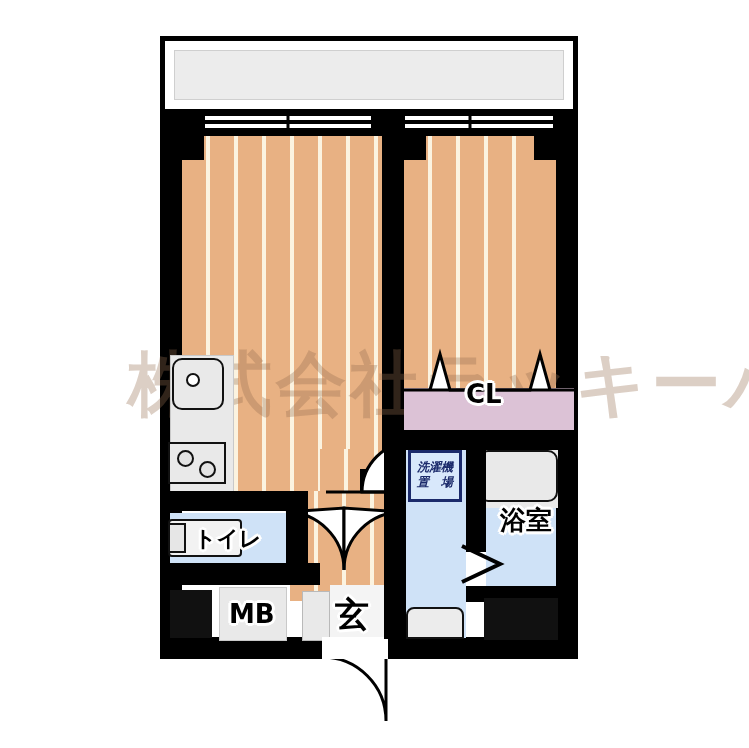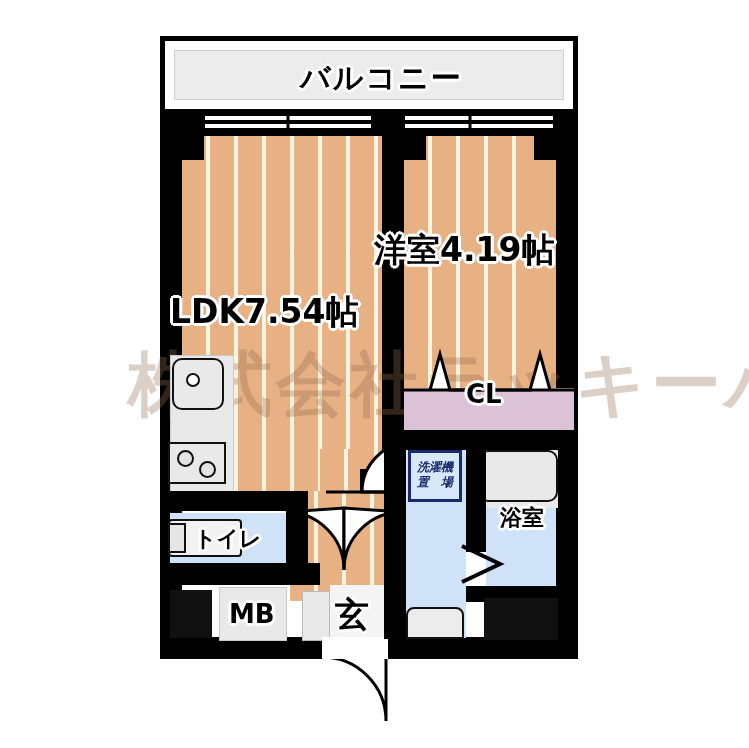--- a/index.html
+++ b/index.html
@@ -27,21 +27,21 @@
   
   .lbl{position:absolute;white-space:nowrap;color:#000;font-weight:bold;
        text-shadow:
          2px 0 0 #fff,-2px 0 0 #fff,0 2px 0 #fff,0 -2px 0 #fff,
          2px 2px 0 #fff,-2px 2px 0 #fff,2px -2px 0 #fff,-2px -2px 0 #fff,
          3px 0 0 #fff,-3px 0 0 #fff,0 3px 0 #fff,0 -3px 0 #fff;}
   .lbl-balcony{font-size:30px;letter-spacing:2px;}
   .lbl-ldk{font-size:33px;}
   .lbl-yoshitsu{font-size:33px;}
   .lbl-cl{font-size:26px;}
-  .lbl-yokushitsu{font-size:22px;}
+  .lbl-yokushitsu{font-size:26px;}
   .lbl-toilet{font-size:22px;}
   .lbl-mb{font-size:26px;}
   .lbl-genkan{font-size:34px;}
   .lbl-sentaku{font-size:12px;line-height:13px;text-align:center;
                text-shadow:none;font-weight:bold;letter-spacing:0px;}
 
   
   .fx{position:absolute;border:2px solid #111;box-sizing:border-box;background:#e9e9e9;}
   .fx-round{border-radius:10px;}
   .burner{position:absolute;border:2px solid #111;border-radius:50%;background:#e4e4e4;box-sizing:border-box;}
@@ -53,21 +53,20 @@
 </style>
 </head>
 <body>
 
 <div id="plan">
 
   <div class="wall" style="left:160px;top:36px;width:418px;height:78px;"></div>
   <div class="white abs" style="left:165px;top:41px;width:408px;height:68px;"></div>
   <div class="abs" style="left:174px;top:50px;width:390px;height:50px;background:#ececec;
               border:1px solid #cfcfcf;"></div>
-  <div class="lbl lbl-balcony" style="left:300px;top:58px;">バルコニー</div>
 
   <div class="wall" style="left:160px;top:114px;width:418px;height:22px;"></div>
 
   <div class="wall" style="left:160px;top:114px;width:22px;height:545px;"></div>
 
   <div class="wall" style="left:556px;top:114px;width:22px;height:545px;"></div>
 
   <div class="wall" style="left:160px;top:637px;width:418px;height:22px;"></div>
 
   <div class="floor planks" style="left:182px;top:136px;width:200px;height:355px;"></div>
@@ -87,22 +86,20 @@
     <rect x="0" y="3" width="168" height="6" fill="#ffffff" stroke="#000" stroke-width="2"></rect>
     <rect x="0" y="11" width="168" height="6" fill="#ffffff" stroke="#000" stroke-width="2"></rect>
     <line x1="84" y1="0" x2="84" y2="24" stroke="#000" stroke-width="3"></line>
   </svg>
   <svg style="left:404px;top:112px;width:160px;height:26px;">
     <rect x="0" y="3" width="150" height="6" fill="#ffffff" stroke="#000" stroke-width="2"></rect>
     <rect x="0" y="11" width="150" height="6" fill="#ffffff" stroke="#000" stroke-width="2"></rect>
     <line x1="66" y1="0" x2="66" y2="24" stroke="#000" stroke-width="3"></line>
   </svg>
 
-  <div class="lbl lbl-yoshitsu" style="left:374px;top:228px;">洋室4.19帖</div>
-  <div class="lbl lbl-ldk" style="left:170px;top:290px;">LDK7.54帖</div>
 
   <div class="watermark" style="left:128px;top:338px;">株式会社ラッキーハウジング</div>
 
   <div class="closet" style="left:404px;top:388px;width:170px;height:46px;"></div>
   <svg style="left:404px;top:350px;width:172px;height:42px;">
     <polyline points="26,40 36,4 46,40 126,40 136,4 146,40" fill="#ffffff" stroke="#000" stroke-width="3"></polyline>
     <line x1="0" y1="40" x2="172" y2="40" stroke="#000" stroke-width="3"></line>
   </svg>
   <div class="lbl lbl-cl" style="left:466px;top:379px;">CL</div>
 

